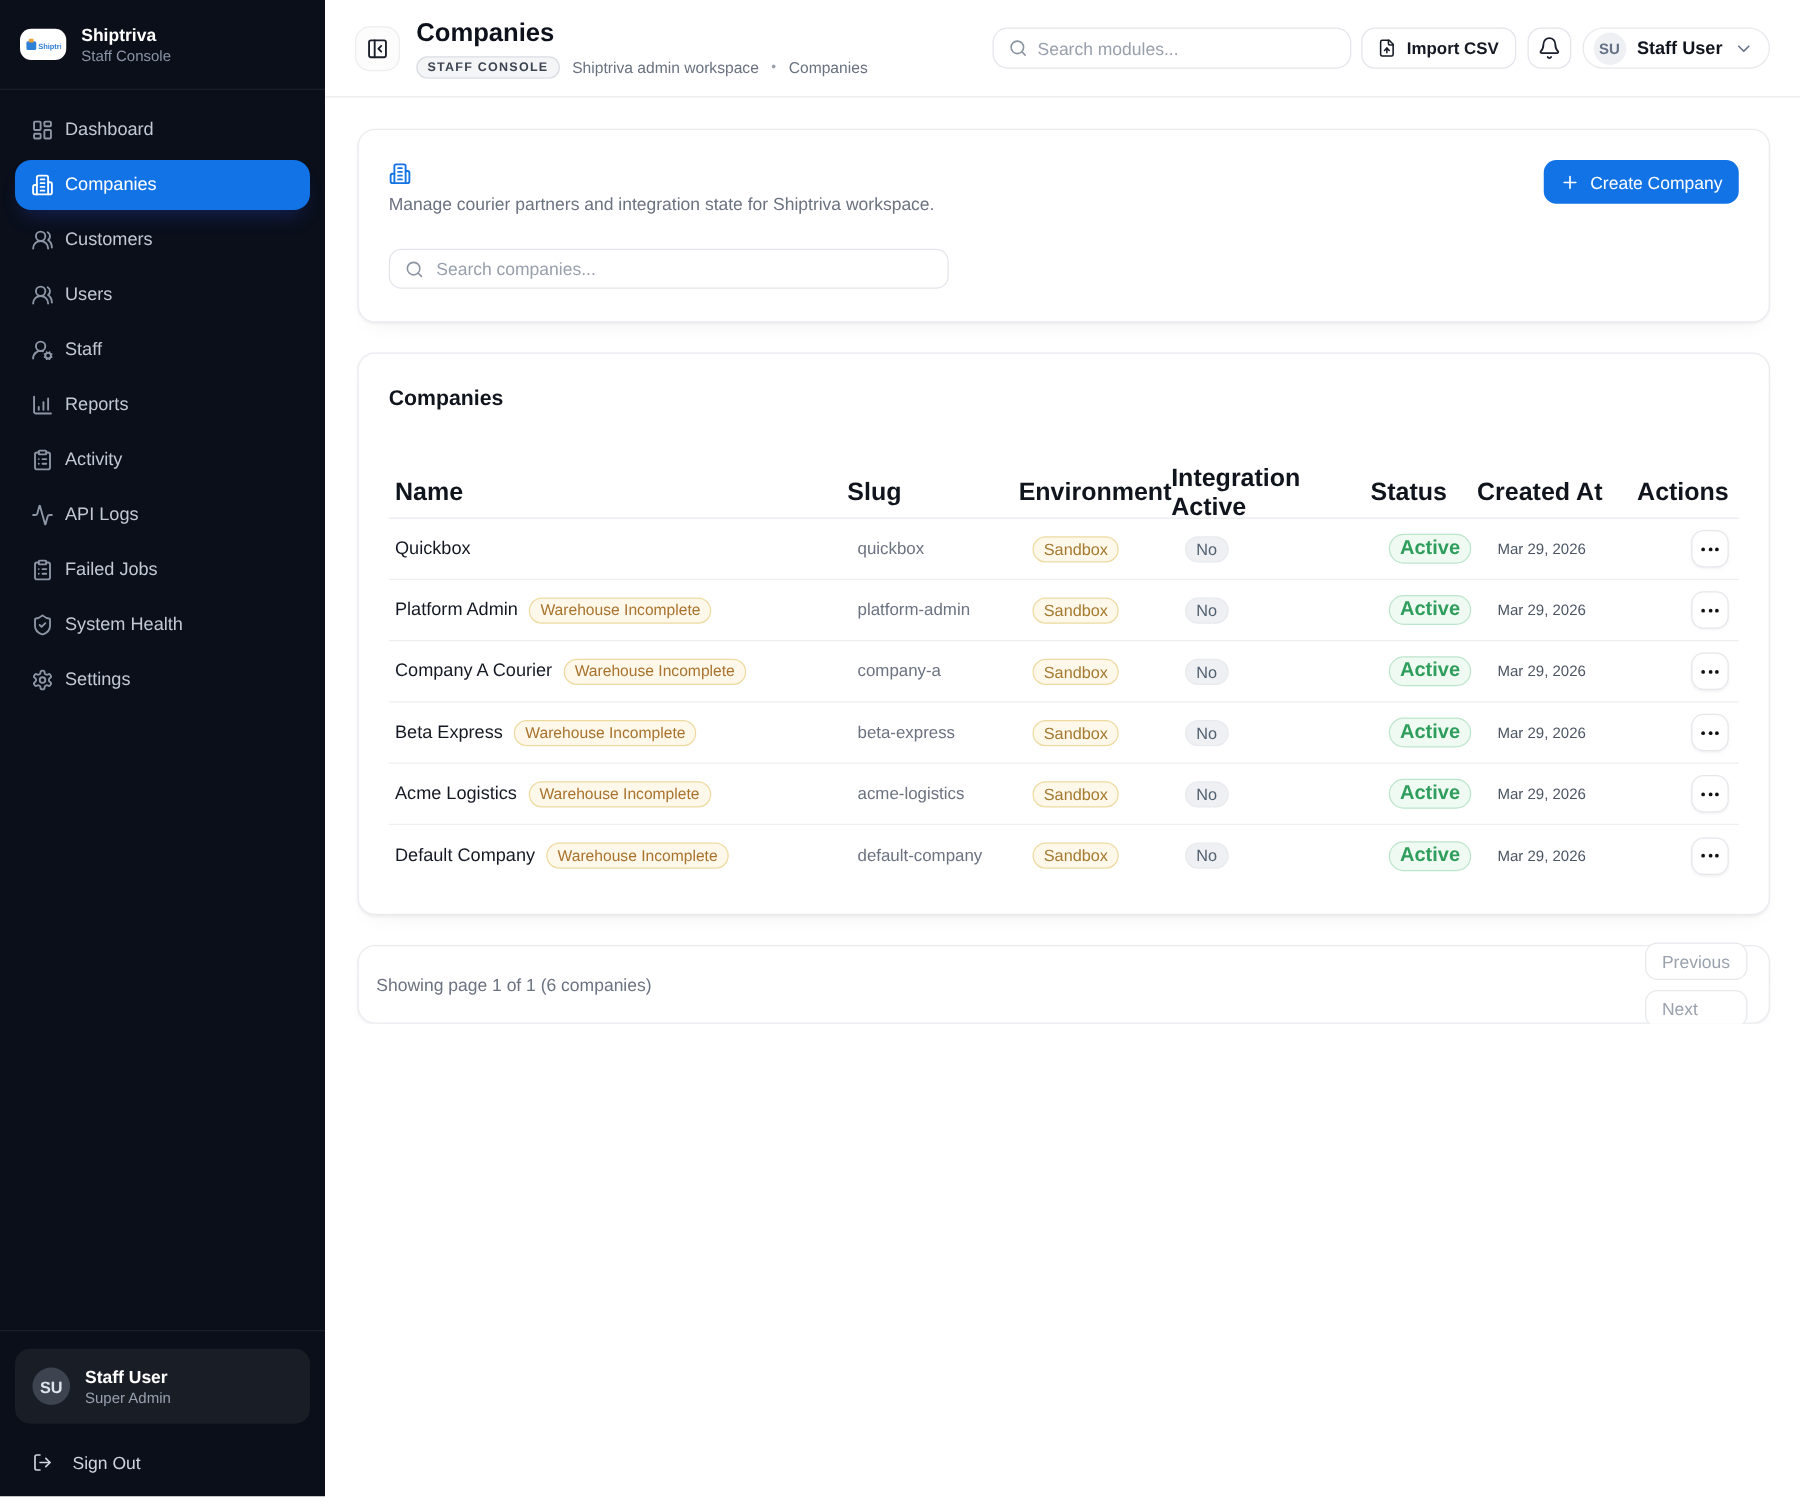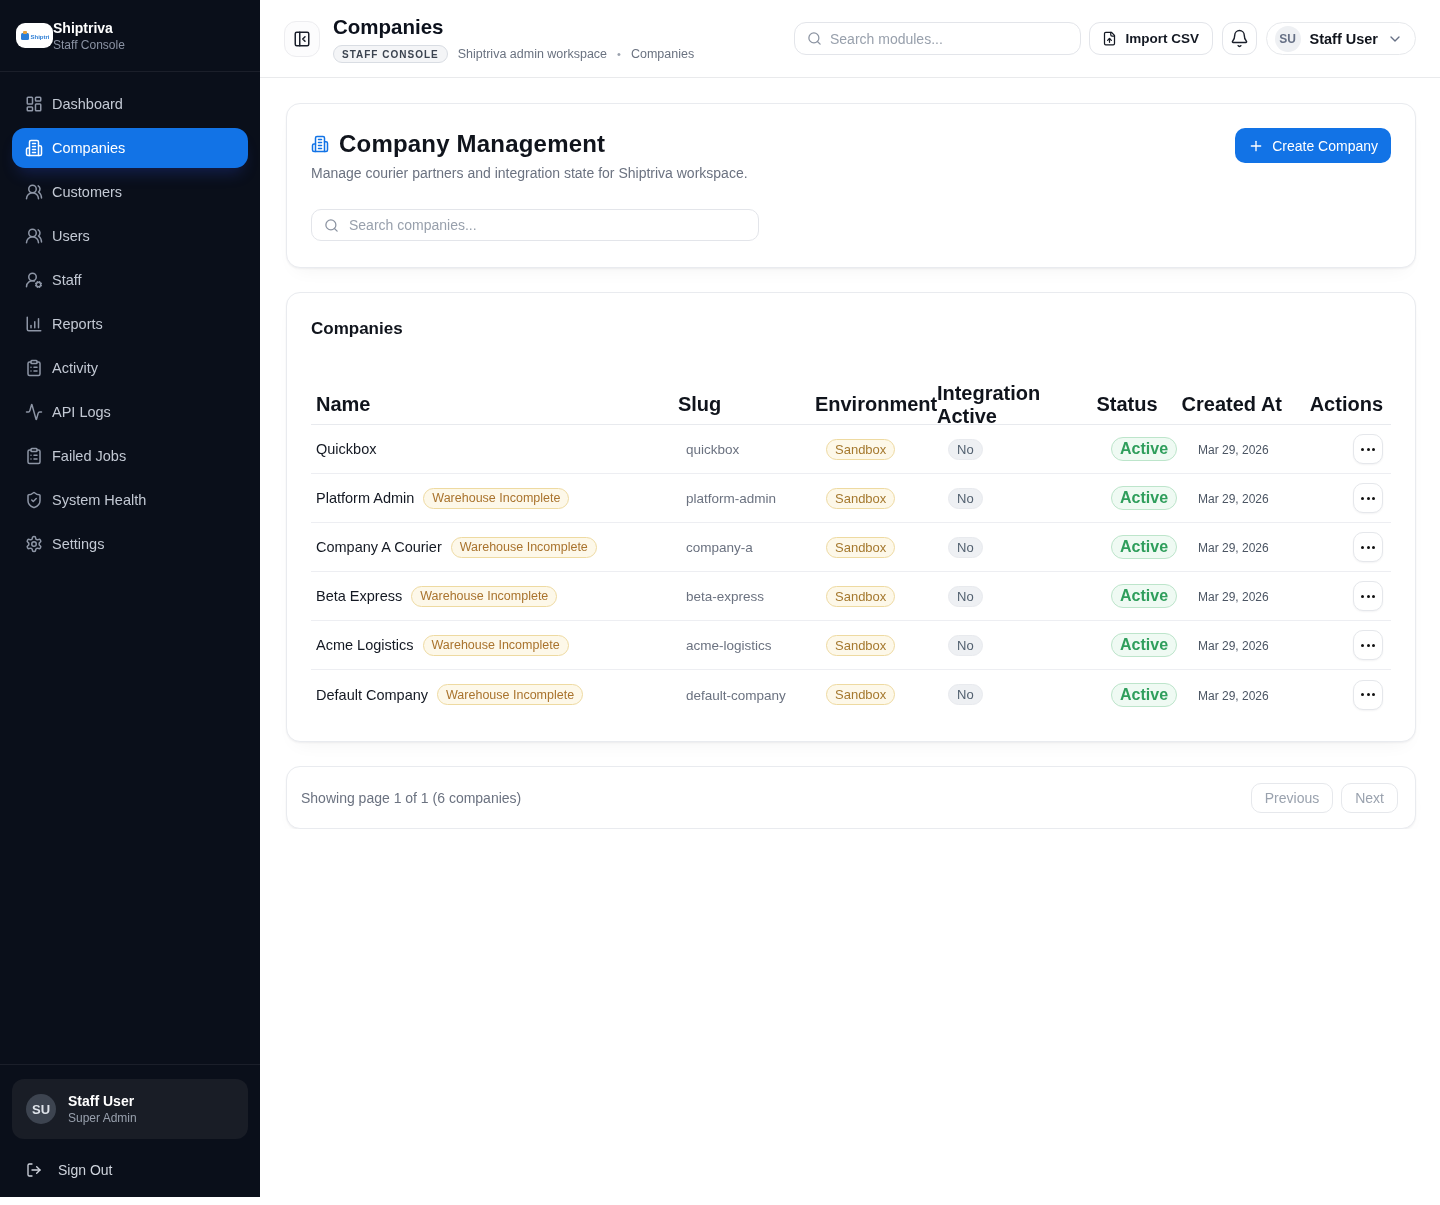--- a/index.html
+++ b/index.html
@@ -1,21 +1,21 @@
 <!DOCTYPE html>
 <html><head>
 <meta charset="utf-8">
 <style>
 * { margin:0; padding:0; box-sizing:border-box; }
 body { font-family:"Liberation Sans", sans-serif; background:#fff; width:1440px; }
 svg { display:block; }
 
 
 .sidebar { position:fixed; left:0; top:0; width:260px; height:1197px; background:#0a0f1a; color:#c3c9d4; }
-.sb-head { height:72px; padding:16px; display:flex; align-items:center; gap:0; border-bottom:1px solid rgba(255,255,255,0.07); }
+.sb-head { height:72px; padding:16px; display:flex; align-items:center; gap:12px; border-bottom:1px solid rgba(255,255,255,0.07); }
 .logo-pill { width:37px; height:25px; background:#fff; border-radius:9px; display:flex; align-items:center; justify-content:center; }
 .sb-title { font-size:14px; font-weight:bold; color:#fff; line-height:16px; }
 .sb-sub { font-size:12px; color:#8b93a4; margin-top:2px; }
 .nav { padding:12px; }
 .nav-item { height:40px; margin-bottom:4px; border-radius:13px; display:flex; align-items:center; padding-left:13px; gap:9px; font-size:14.5px; color:#c3c9d4; }
 .nav-item svg { stroke:#8e96a6; }
 .nav-item.active { background:#1273e6; color:#fff; box-shadow:0 10px 16px -6px rgba(47,80,230,0.28); }
 .nav-item.active svg { stroke:#fff; }
 .sb-bottom { position:absolute; bottom:0; left:0; right:0; border-top:1px solid rgba(255,255,255,0.07); padding:14px 12px 7px; }
 .user-card { background:#191d26; border-radius:12px; height:60px; padding:14px; display:flex; align-items:center; gap:12px; }
@@ -69,21 +69,21 @@
 .b-wh { border:1px solid #eedaa1; background:#fdf8e9; color:#a9732d; font-size:12.5px; border-radius:999px; padding:2.5px 8px; white-space:nowrap; }
 .b-sandbox { display:inline-block; border:1px solid #eedaa1; background:#fdf8e9; color:#a5792f; font-size:13px; border-radius:999px; padding:2px 8px; }
 .b-no { display:inline-block; background:#eef0f3; border:1px solid #e8eaee; color:#52606f; font-size:13px; border-radius:999px; padding:2px 8px; }
 .b-active { display:inline-block; border:1px solid #bde5cb; background:#effaf3; color:#2f9e5c; font-size:16px; font-weight:bold; border-radius:999px; padding:2px 8px; }
 .date { font-size:12px; color:#4b5563; }
 .btn-dots { width:30px; height:30px; border:1px solid #e5e7eb; border-radius:10px; background:#fff; display:flex; align-items:center; justify-content:center; gap:2.5px; box-shadow:0 1px 2px rgba(16,24,40,0.05); }
 .dot { width:3px; height:3px; border-radius:50%; background:#111; }
 
 .card3 { margin-top:24px; height:63px; display:flex; align-items:center; padding:0 17px 0 14px; }
 .c3-text { font-size:14px; color:#6b7280; }
-.c3-btns { margin-left:auto; display:flex; gap:8px; }
+.c3-btns { margin-left:auto; display:flex; gap:8px;flex-direction:column; }
 .btn-pg { height:30px; border:1px solid #e6e8ec; border-radius:10px; background:#fff; display:flex; align-items:center; padding:0 13px; font-size:14px; color:#9aa2ae; }
 </style>
 </head>
 <body>
 <div class="sidebar">
   <div class="sb-head">
     <div class="logo-pill">
       <svg width="28" height="12" viewBox="0 0 28 12">
         <rect x="0" y="3" width="8" height="7" rx="1.5" fill="#2e7fd6"></rect>
         <rect x="2" y="1" width="4" height="3" rx="1" fill="#e8a33d"></rect>
@@ -234,21 +234,20 @@
       <div class="cm-row">
         <svg width="18" height="18" viewBox="0 0 24 24" fill="none" stroke="#1273e6" stroke-width="2" stroke-linecap="round" stroke-linejoin="round">
             <path d="M6 22V4a2 2 0 0 1 2-2h8a2 2 0 0 1 2 2v18Z"></path>
             <path d="M6 12H4a2 2 0 0 0-2 2v6a2 2 0 0 0 2 2h2"></path>
             <path d="M18 9h2a2 2 0 0 1 2 2v9a2 2 0 0 1-2 2h-2"></path>
             <path d="M10 6h4"></path>
             <path d="M10 10h4"></path>
             <path d="M10 14h4"></path>
             <path d="M10 18h4"></path>
           </svg>
-        <span class="cm-title">Company Management</span>
       </div>
       <div class="cm-sub">Manage courier partners and integration state for Shiptriva workspace.</div>
       <div class="cm-search"><svg width="15" height="15" viewBox="0 0 24 24" fill="none" stroke="#8b93a1" stroke-width="2" stroke-linecap="round" stroke-linejoin="round">
             <circle cx="11" cy="11" r="8"></circle>
             <path d="m21 21-4.3-4.3"></path>
           </svg>Search companies...</div>
       <div class="btn-create"><svg width="16" height="16" viewBox="0 0 24 24" fill="none" stroke="#fff" stroke-width="2" stroke-linecap="round" stroke-linejoin="round">
             <path d="M5 12h14"></path>
             <path d="M12 5v14"></path>
           </svg>Create Company</div>

